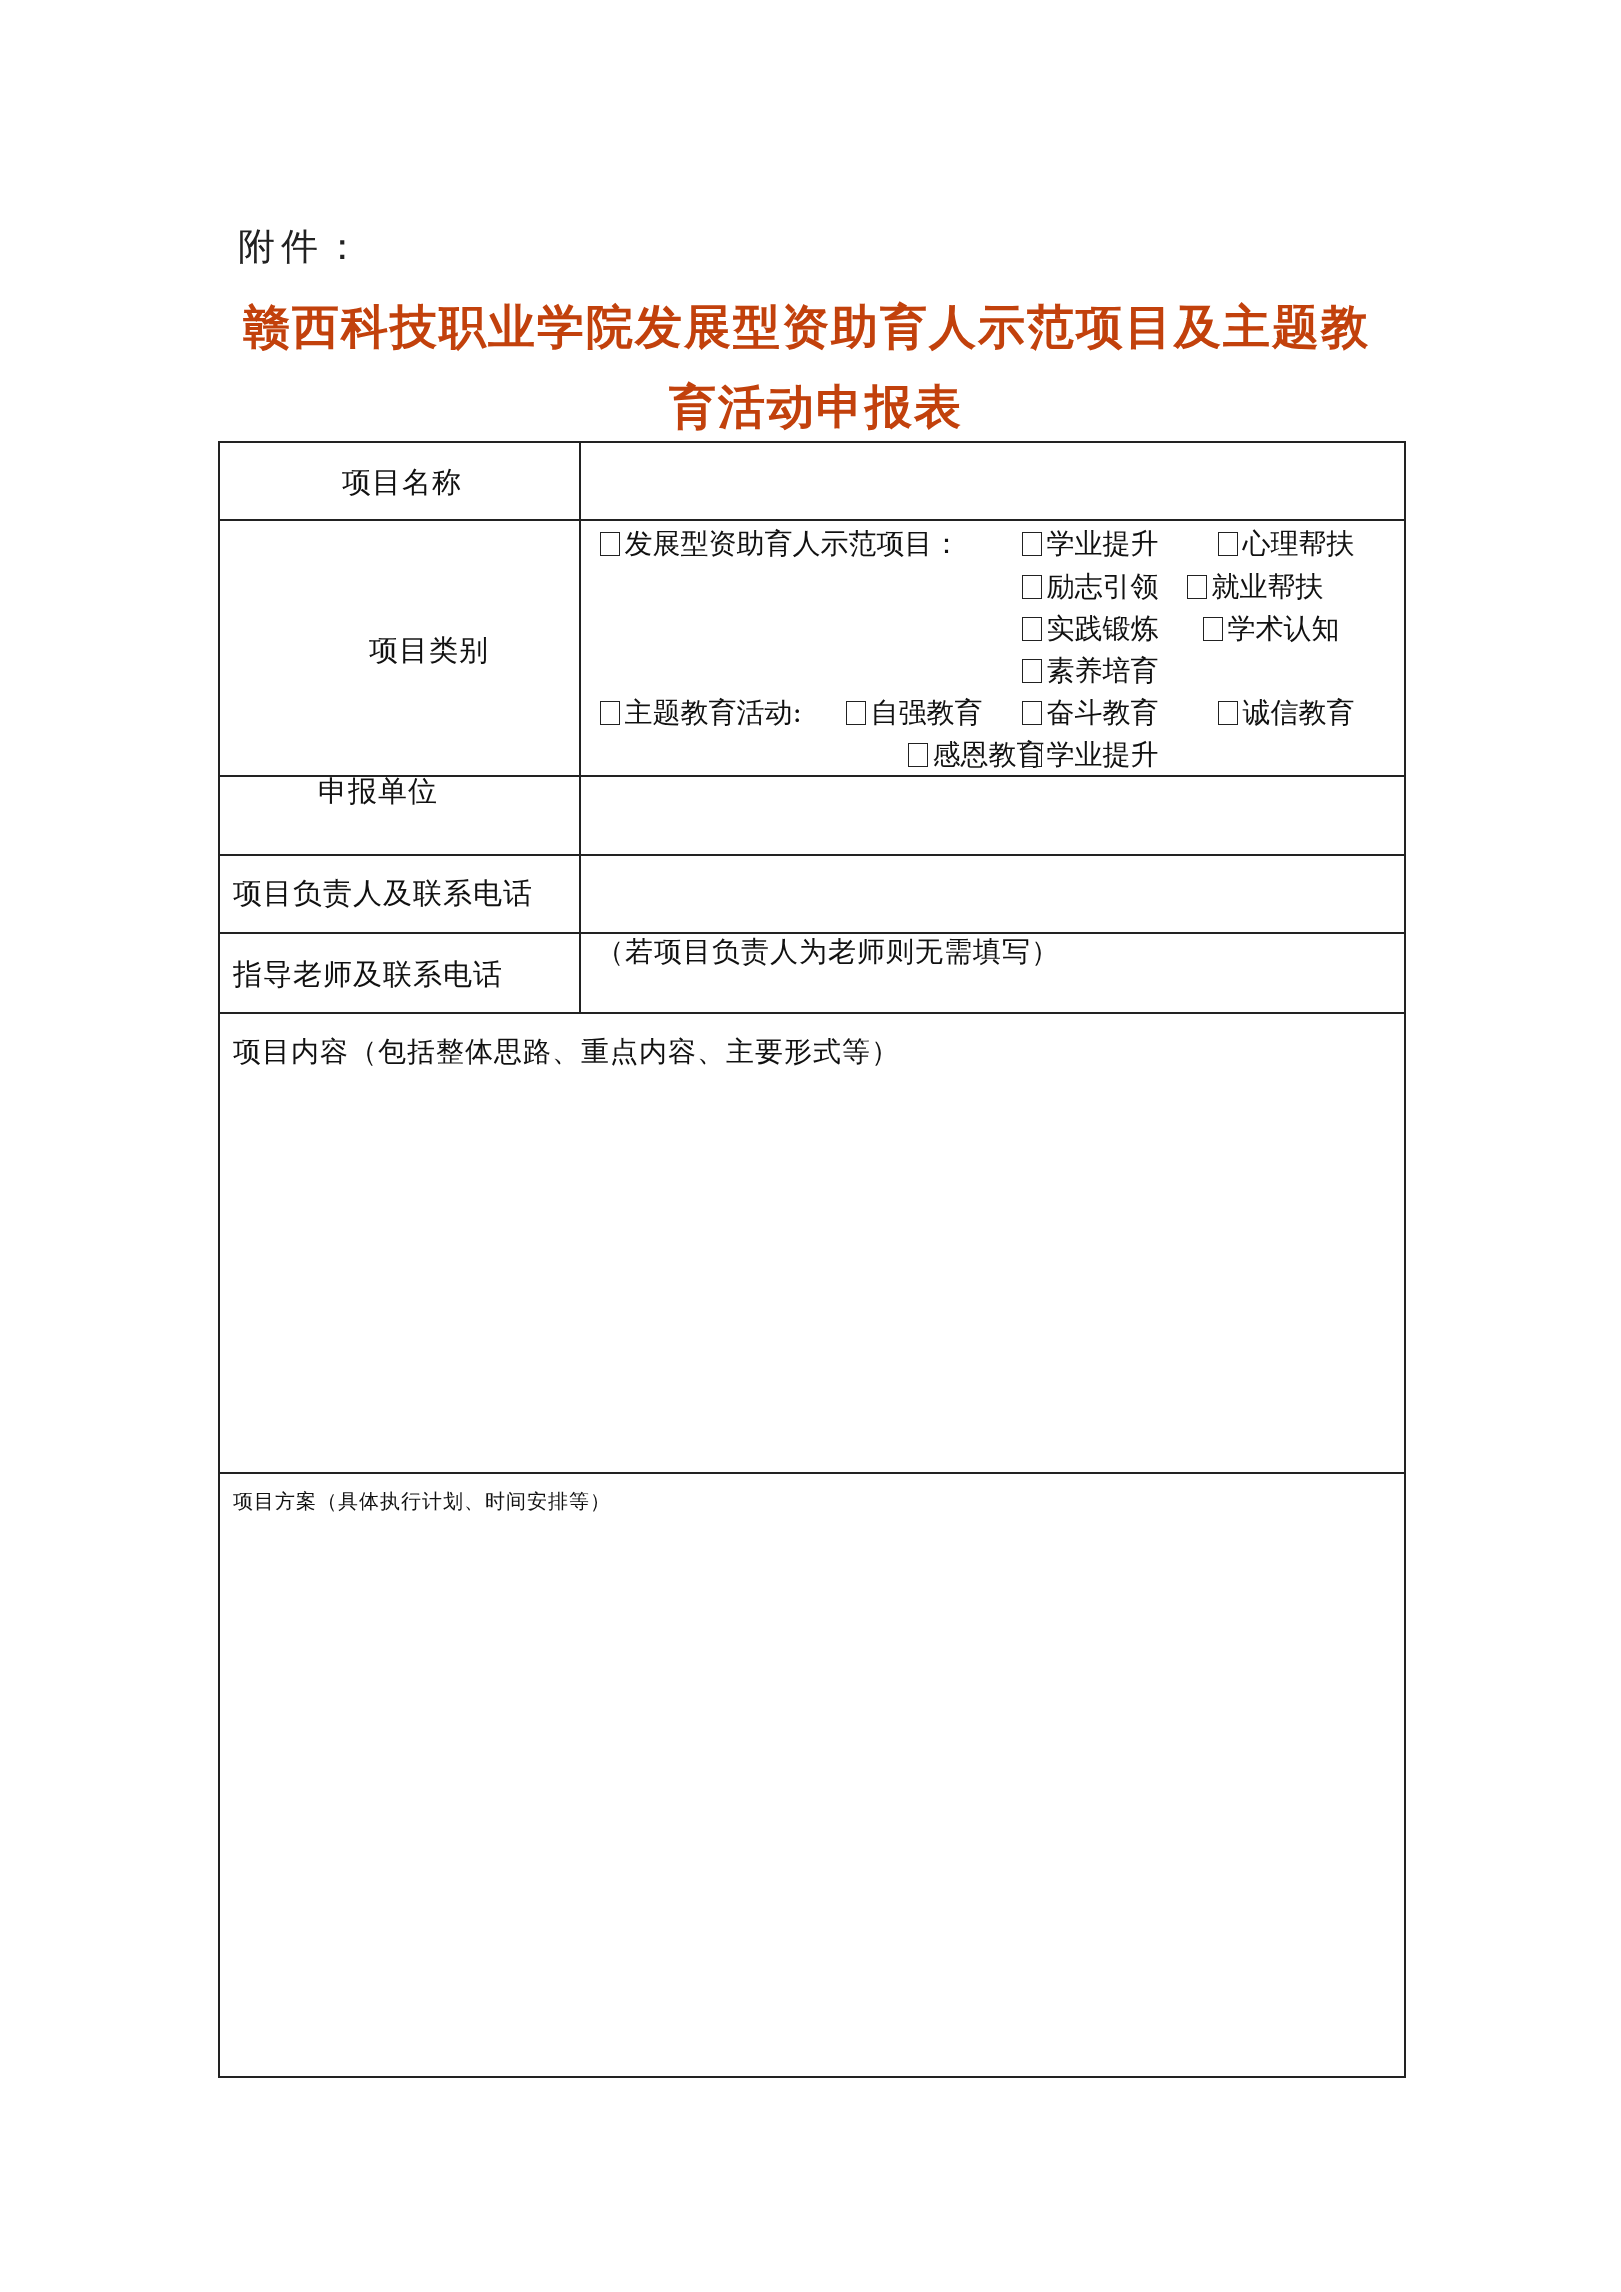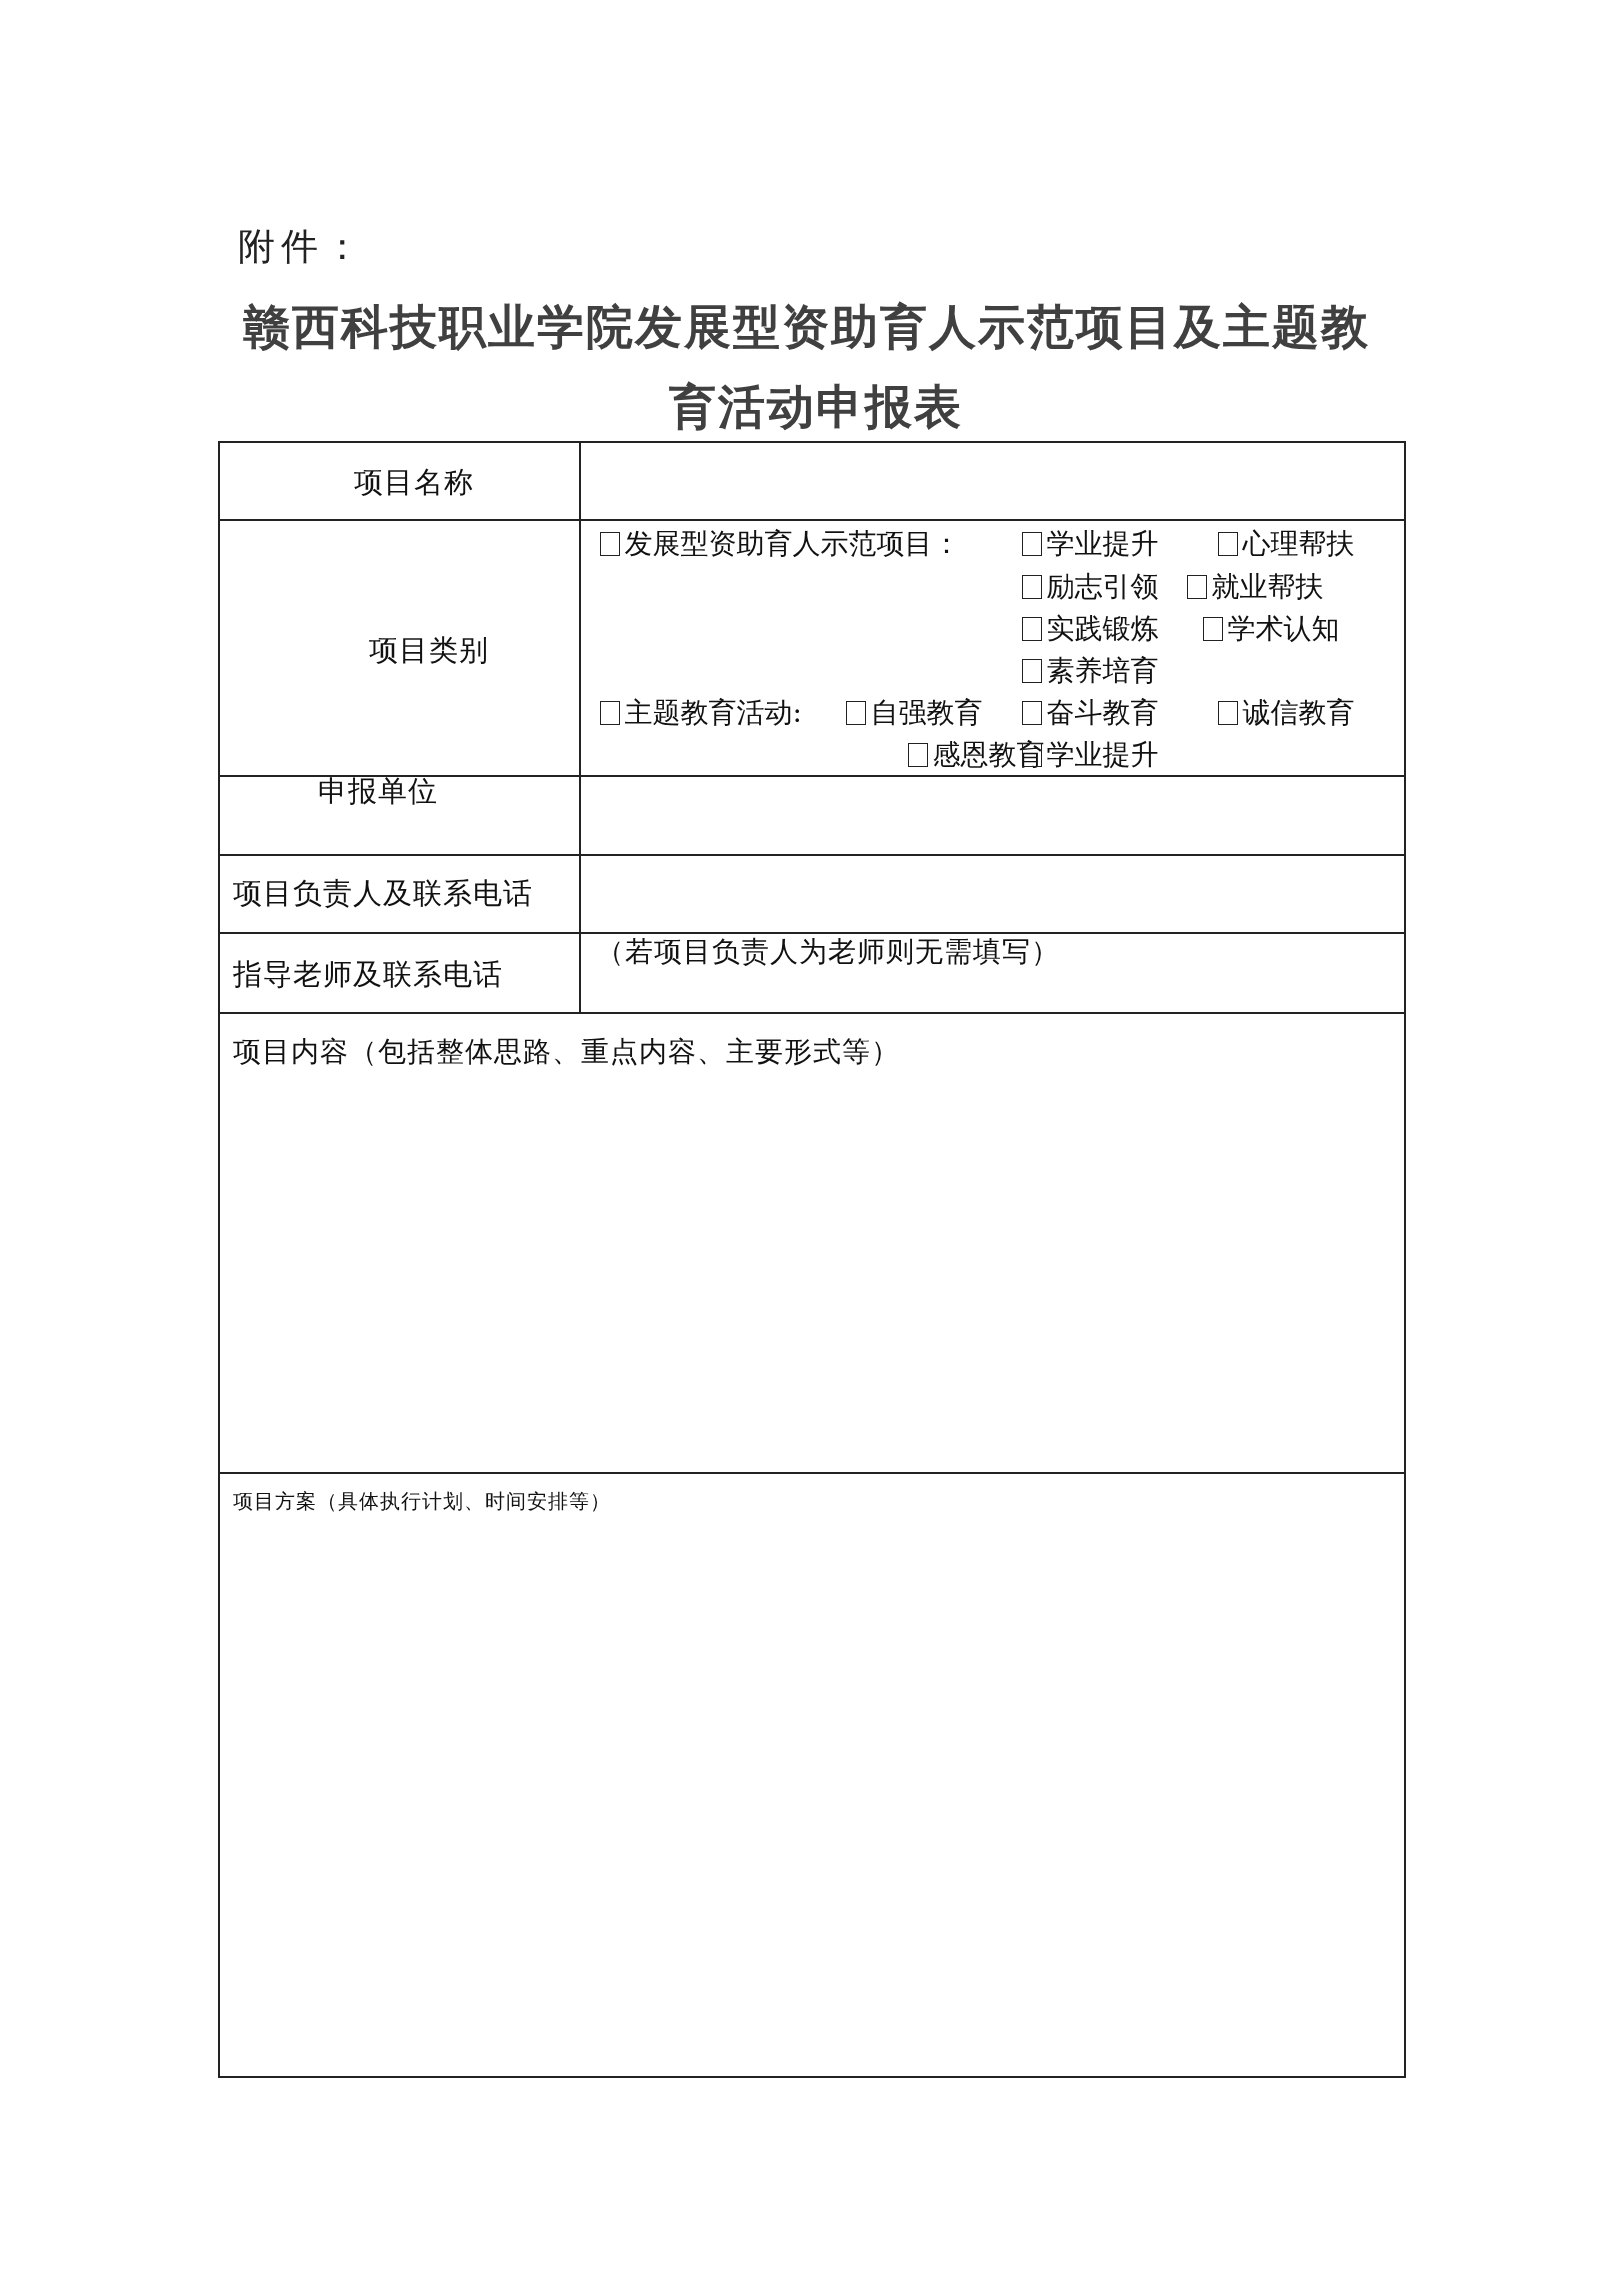--- a/index.html
+++ b/index.html
@@ -1,21 +1,21 @@
 <!DOCTYPE html>
 <html><head>
   <meta charset="utf-8">
   <style>
     html, body { margin: 0; padding: 0; background: #ffffff; }
     body { width: 1621px; height: 2293px; position: relative; overflow: hidden;
            font-family: "DejaVu Serif", "Liberation Serif", serif; color: #111; }
     .abs { position: absolute; white-space: nowrap; }
     .attach { left: 238px; top: 222px; font-size: 37px; letter-spacing: 5.9px; color: #222; }
     .title { font-family: "DejaVu Sans", "Liberation Sans", sans-serif; font-weight: bold;
-             font-size: 47px; color: #404040; letter-spacing: 2px; }
+             font-size: 47px; color: #c2410c; letter-spacing: 2px; }
     .title-1 { left: 243px; top: 296px; }
     .title-2 { left: 669px; top: 376px; }
     .hl { position: absolute; height: 2px; background: #222; }
     .vl { position: absolute; width: 2px; background: #222; }
     .lbl { position: absolute; font-size: 29px; color: #111; white-space: nowrap; letter-spacing: 1px; }
     .center { text-align: center; }
     .opt { position: absolute; font-size: 28px; color: #111; white-space: nowrap; }
     .box { display: inline-block; width: 19.6px; height: 23.5px; border: 1.5px solid #222;
            margin-right: 4.9px; vertical-align: -2.9px; box-sizing: border-box; }
     .cell { position: absolute; }
@@ -36,21 +36,21 @@
 
   <div class="vl" style="left:579px; top:441px; height:571px;"></div>
 
   <div class="hl" style="left:218px; top:519px; width:1188px;"></div>
   <div class="hl" style="left:218px; top:775px; width:1188px;"></div>
   <div class="hl" style="left:218px; top:854px; width:1188px;"></div>
   <div class="hl" style="left:218px; top:932px; width:1188px;"></div>
   <div class="hl" style="left:218px; top:1012px; width:1188px;"></div>
   <div class="hl" style="left:218px; top:1472px; width:1188px;"></div>
 
-  <div class="lbl center" style="left:228px; width:372px; top:463px;">项目名称</div>
+  <div class="lbl center" style="left:216px; width:372px; top:463px;">项目名称</div>
   <div class="cell" style="left:582px; top:521px; width:821px; height:0; top:443px; height:76px;"></div>
 
   <div class="lbl center" style="left:220px; width:418px; top:631px;">项目类别</div>
 
   <div class="opt" style="left:600px; top:525px;">
     <span class="box"></span><span>发展型资助育人示范项目：</span>
   </div>
   <div class="opt" style="left:1022px; top:525px;">
     <span class="box"></span><span>学业提升</span>
   </div>

